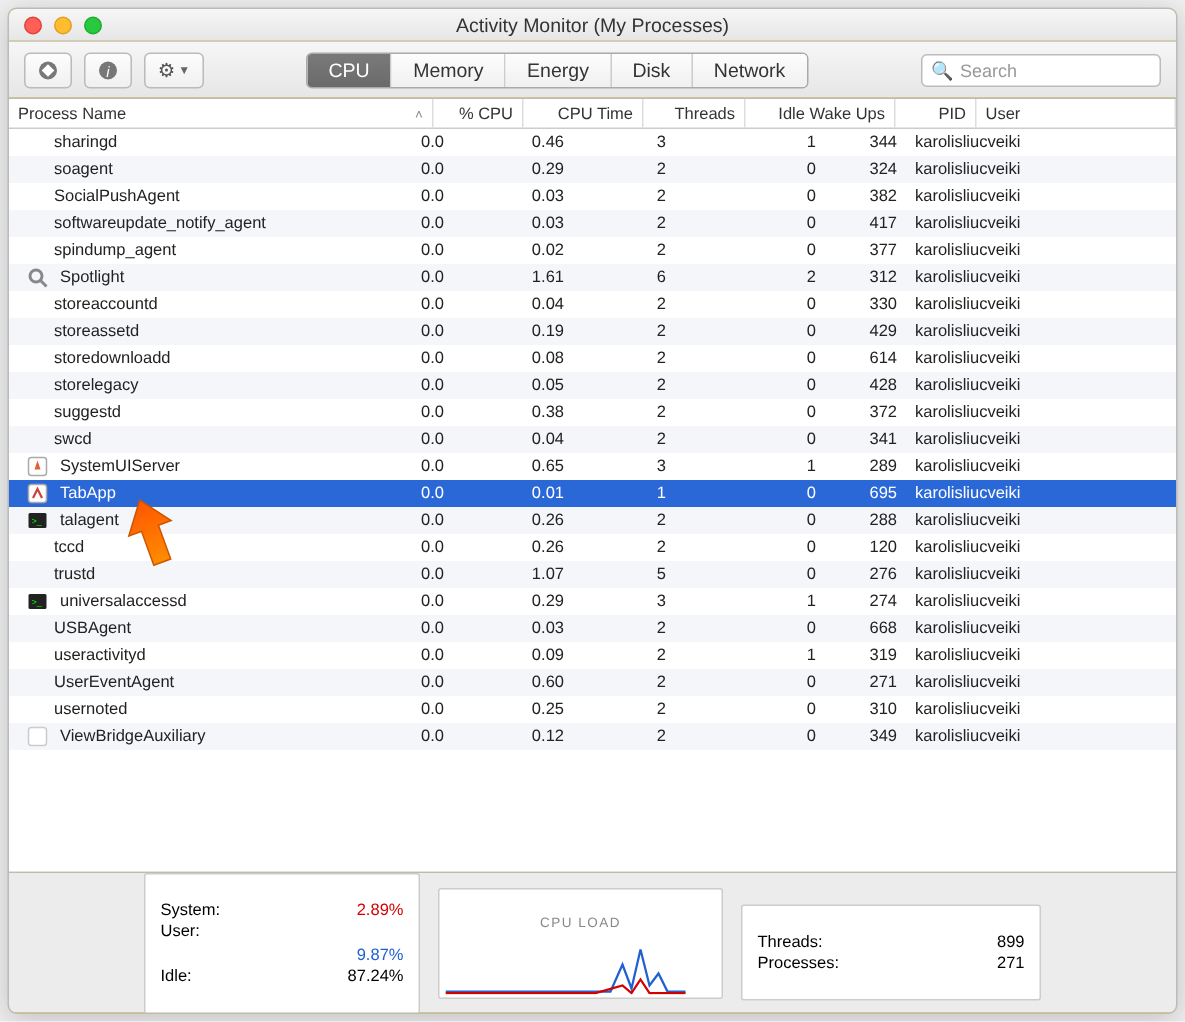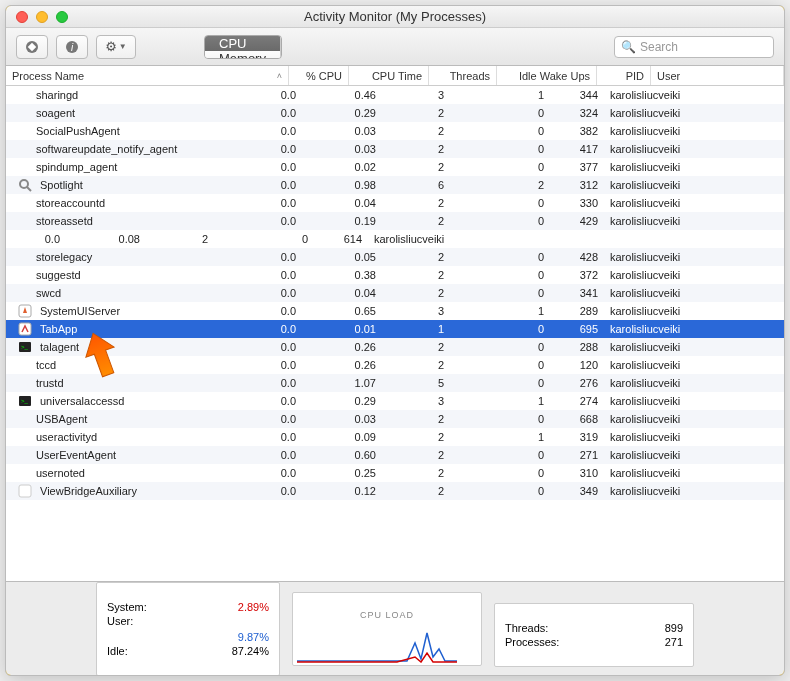--- a/index.html
+++ b/index.html
@@ -9,21 +9,21 @@
   .traffic { display:flex; gap:8px; margin-left:10px; }
   .tl { width:12px; height:12px; border-radius:50%; }
   .tl.red { background:#ff5f57; border:1px solid #e14138; }
   .tl.yellow { background:#ffbd2e; border:1px solid #dfa023; }
   .tl.green { background:#28c940; border:1px solid #1bad2d; }
   .title { position:absolute; left:0; right:0; text-align:center; font-size:13px; color:#333; pointer-events:none; }
   .toolbar { height:38px; background:linear-gradient(#f6f6f6,#e6e6e6); border-bottom:1px solid #bbb; display:flex; align-items:center; padding:0 10px; gap:8px; }
   .tb-btn { width:32px; height:24px; background:linear-gradient(#fdfdfd,#f0f0f0); border:1px solid #bbb; border-radius:4px; display:flex; align-items:center; justify-content:center; color:#555; font-size:13px; }
   .tb-gear { width:40px; }
   .chev { font-size:8px; margin-left:2px; color:#666; }
-  .seg { display:flex; margin-left:60px; border:1px solid #aaa; border-radius:4px; overflow:hidden; height:24px;flex-direction:column; }
+  .seg { display:flex; margin-left:60px; border:1px solid #aaa; border-radius:4px; overflow:hidden; height:24px; }
   .seg-item { padding:0 14px; font-size:13px; color:#333; display:flex; align-items:center; background:linear-gradient(#fdfdfd,#f0f0f0); border-right:1px solid #ccc; }
   .seg-item:last-child { border-right:none; }
   .seg-item.active { background:linear-gradient(#7a7a7a,#6a6a6a); color:#fff; }
   .search { margin-left:auto; width:160px; height:22px; border:1px solid #bbb; border-radius:4px; background:#fff; font-size:12px; color:#999; display:flex; align-items:center; padding:0 6px; gap:4px; }
   .headers { height:20px; display:flex; background:#fff; border-bottom:1px solid #ccc; font-size:11px; color:#333; }
   .h { border-right:1px solid #ddd; display:flex; align-items:center; padding:0 6px; }
   .h.right { justify-content:flex-end; }
   .h.pname { width:283px; justify-content:space-between; }
   .sort-ind { color:#888; font-size:9px; }
   .rows { flex:1; overflow-y:auto; background:#fff; position:relative;}
@@ -172,21 +172,21 @@
         <div class="c pname">
           <span class="icon-box">
             <svg width="14" height="14" viewBox="0 0 14 14">
               <circle cx="6" cy="6" r="4" fill="none" stroke="#888" stroke-width="2"></circle>
               <line x1="9" y1="9" x2="13" y2="13" stroke="#888" stroke-width="2"></line>
             </svg>
           </span>
           <span>Spotlight</span>
         </div>
         <div class="c right cpu-w">0.0</div>
-        <div class="c right time-w">0.98</div>
+        <div class="c right time-w">1.61</div>
         <div class="c right thr-w">6</div>
         <div class="c right idle-w">2</div>
         <div class="c right pid-w">312</div>
         <div class="c user-w">karolisliucveiki</div>
       </div>
       <div class="row">
         <div class="c pname">
           <span>storeaccountd</span>
         </div>
         <div class="c right cpu-w">0.0</div>
@@ -201,20 +201,23 @@
           <span>storeassetd</span>
         </div>
         <div class="c right cpu-w">0.0</div>
         <div class="c right time-w">0.19</div>
         <div class="c right thr-w">2</div>
         <div class="c right idle-w">0</div>
         <div class="c right pid-w">429</div>
         <div class="c user-w">karolisliucveiki</div>
       </div>
       <div class="row">
+        <div class="c pname">
+          <span>storedownloadd</span>
+        </div>
         <div class="c right cpu-w">0.0</div>
         <div class="c right time-w">0.08</div>
         <div class="c right thr-w">2</div>
         <div class="c right idle-w">0</div>
         <div class="c right pid-w">614</div>
         <div class="c user-w">karolisliucveiki</div>
       </div>
       <div class="row">
         <div class="c pname">
           <span>storelegacy</span>

